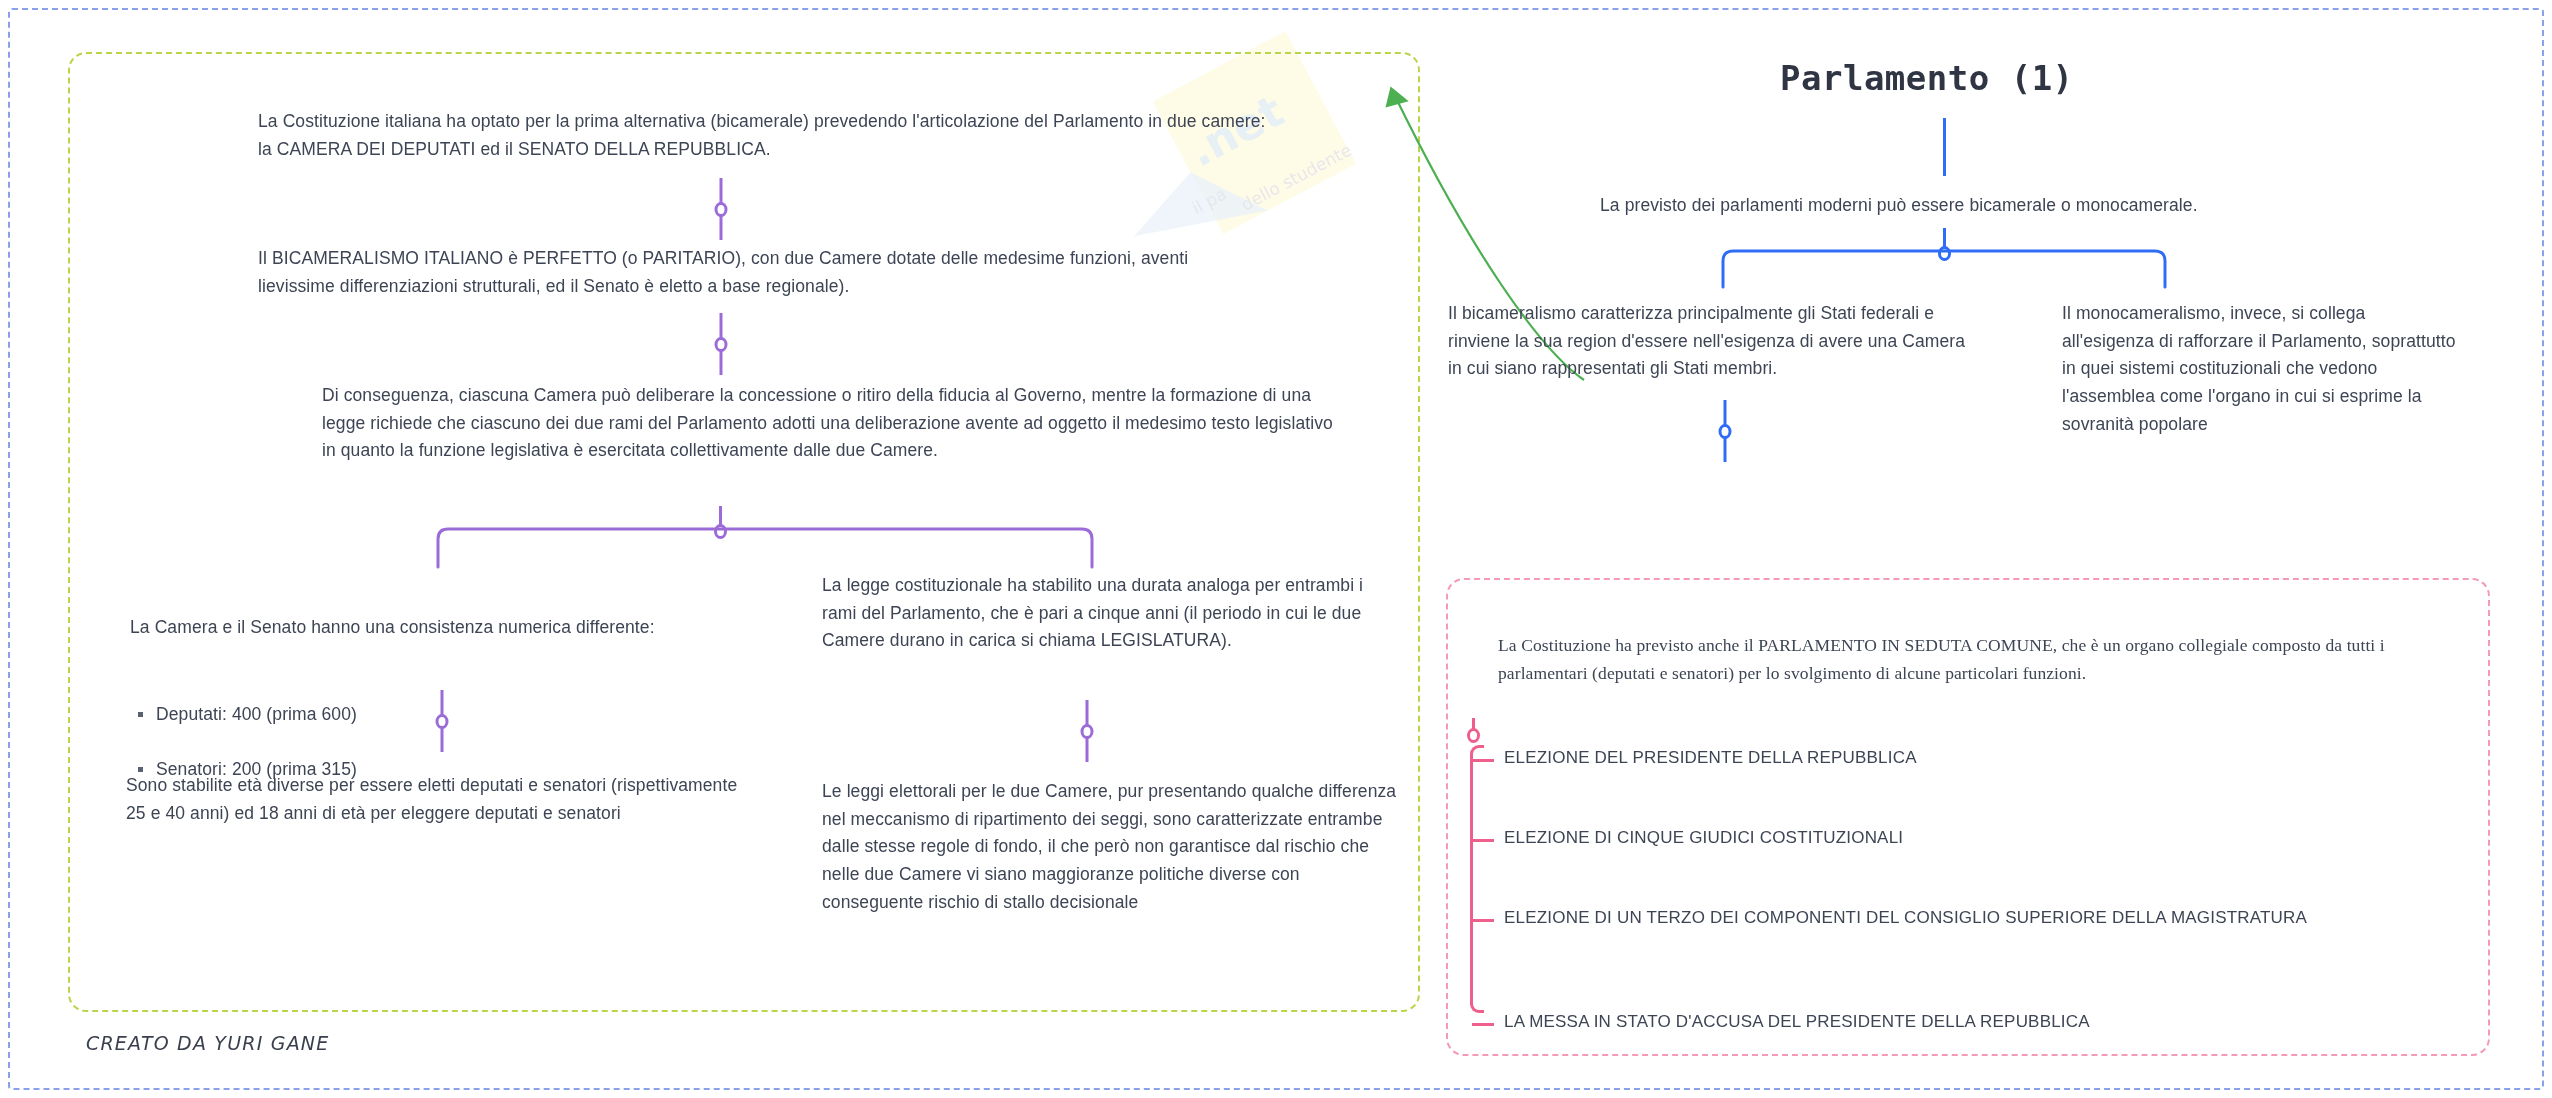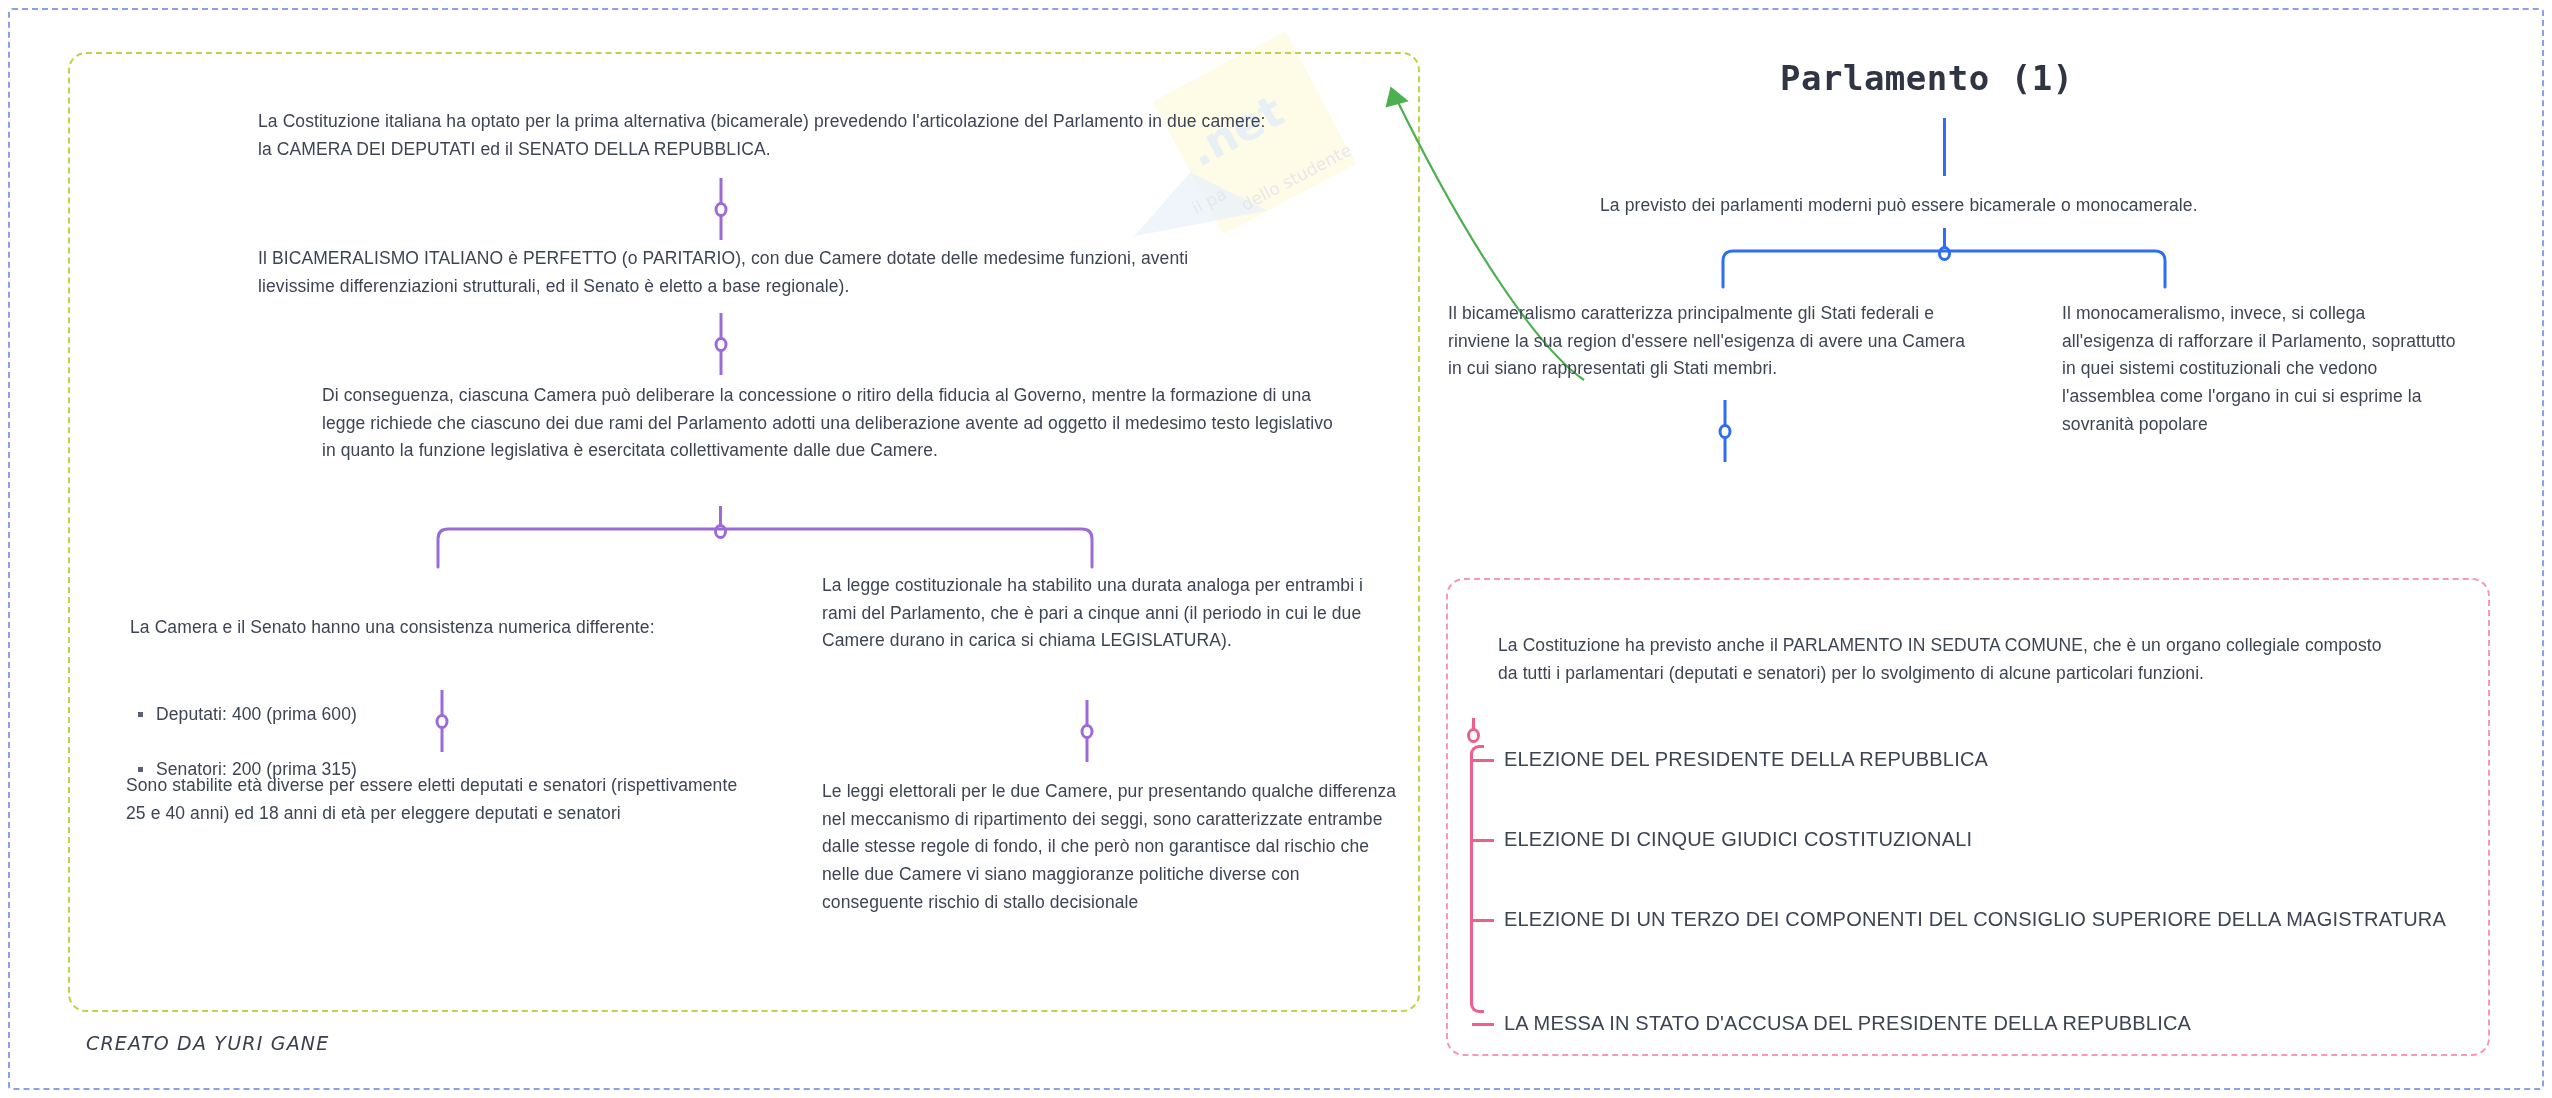--- a/index.html
+++ b/index.html
@@ -131,21 +131,21 @@
     top: -9px; border-top: 3px solid #ef5f8c;
     border-top-left-radius: 9px;
   }
   .bracket-list .spine::after {
     bottom: -9px; border-bottom: 3px solid #ef5f8c;
     border-bottom-left-radius: 9px;
   }
   .bracket-item {
     position: absolute;
     left: 0;
-    font-size: 20px;
+    font-size: 17px;
     color: #3d4454;
     white-space: nowrap;
   }
   .bracket-item .tick {
     position: absolute;
     left: 2px; top: 11px;
     width: 22px; height: 3px;
     background: #ef5f8c;
   }
   .bracket-item .btext {
@@ -256,21 +256,21 @@
   <div class="tnode" style="left:2062px; top:300px; width:400px;">Il monocameralismo, invece, si collega all'esigenza di rafforzare il Parlamento, soprattutto in quei sistemi costituzionali che vedono l'assemblea come l'organo in cui si esprime la sovranità popolare</div>
 
   <div class="conn blue" style="left:1708px; top:400px; width:34px; height:62px;">
     <div class="stem" style="top:0; height:62px;"></div>
     <div class="dot" style="top:24px;"></div>
   </div>
 
 
   <div class="panel-pink"></div>
 
-  <div class="tnode" style="left:1498px; top:632px; width:900px;">La Costituzione ha previsto anche il PARLAMENTO IN SEDUTA COMUNE, che è un organo collegiale composto da tutti i parlamentari (deputati e senatori) per lo svolgimento di alcune particolari funzioni.</div>
+  <div class="tnode" style="left:1498px; top:632px; width:900px;font-family:Liberation Serif, serif;">La Costituzione ha previsto anche il PARLAMENTO IN SEDUTA COMUNE, che è un organo collegiale composto da tutti i parlamentari (deputati e senatori) per lo svolgimento di alcune particolari funzioni.</div>
 
   <div style="position:absolute;left:1464px;top:718px;width:20px;height:34px;">
     <div style="position:absolute;left:8px;top:0;width:3px;height:14px;background:#ef5f8c;"></div>
     <div style="position:absolute;left:3px;top:10px;width:13px;height:15px;border:3px solid #ef5f8c;border-radius:50%;background:#fff;"></div>
   </div>
 
   <div class="bracket-list">
     <div class="spine"></div>
     <div class="bracket-item" style="top:0px;">
       <span class="tick"></span>

